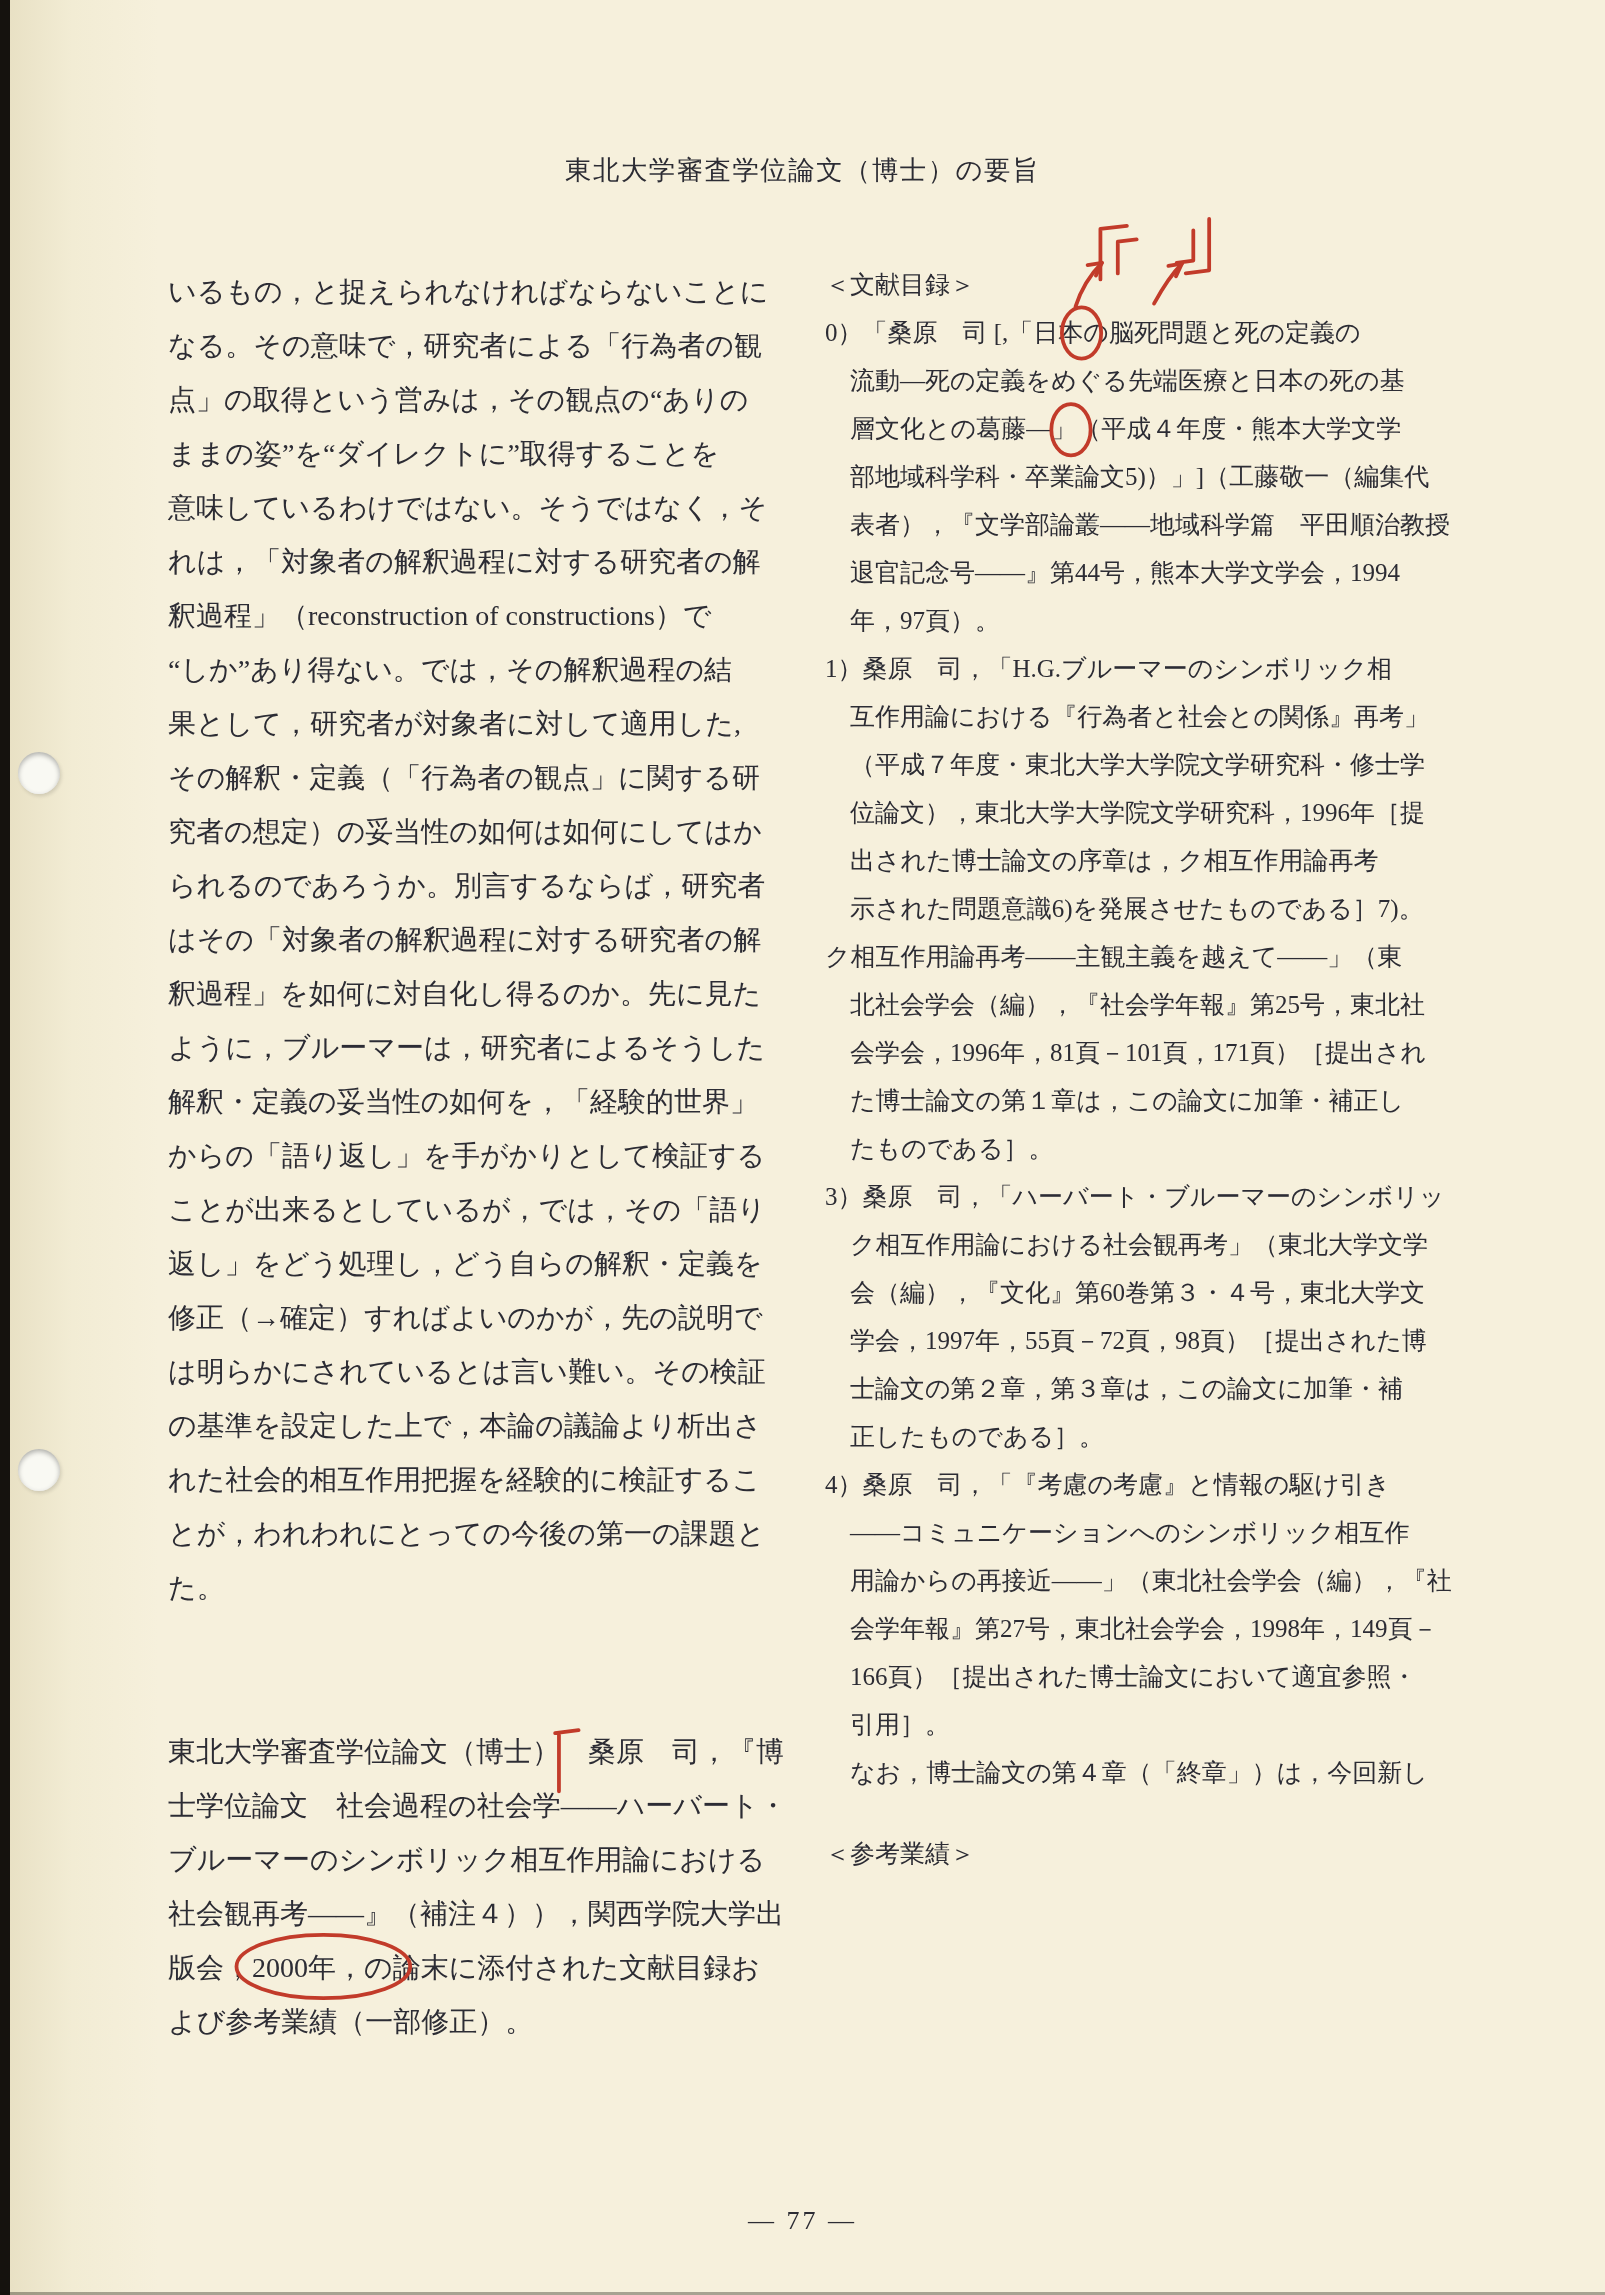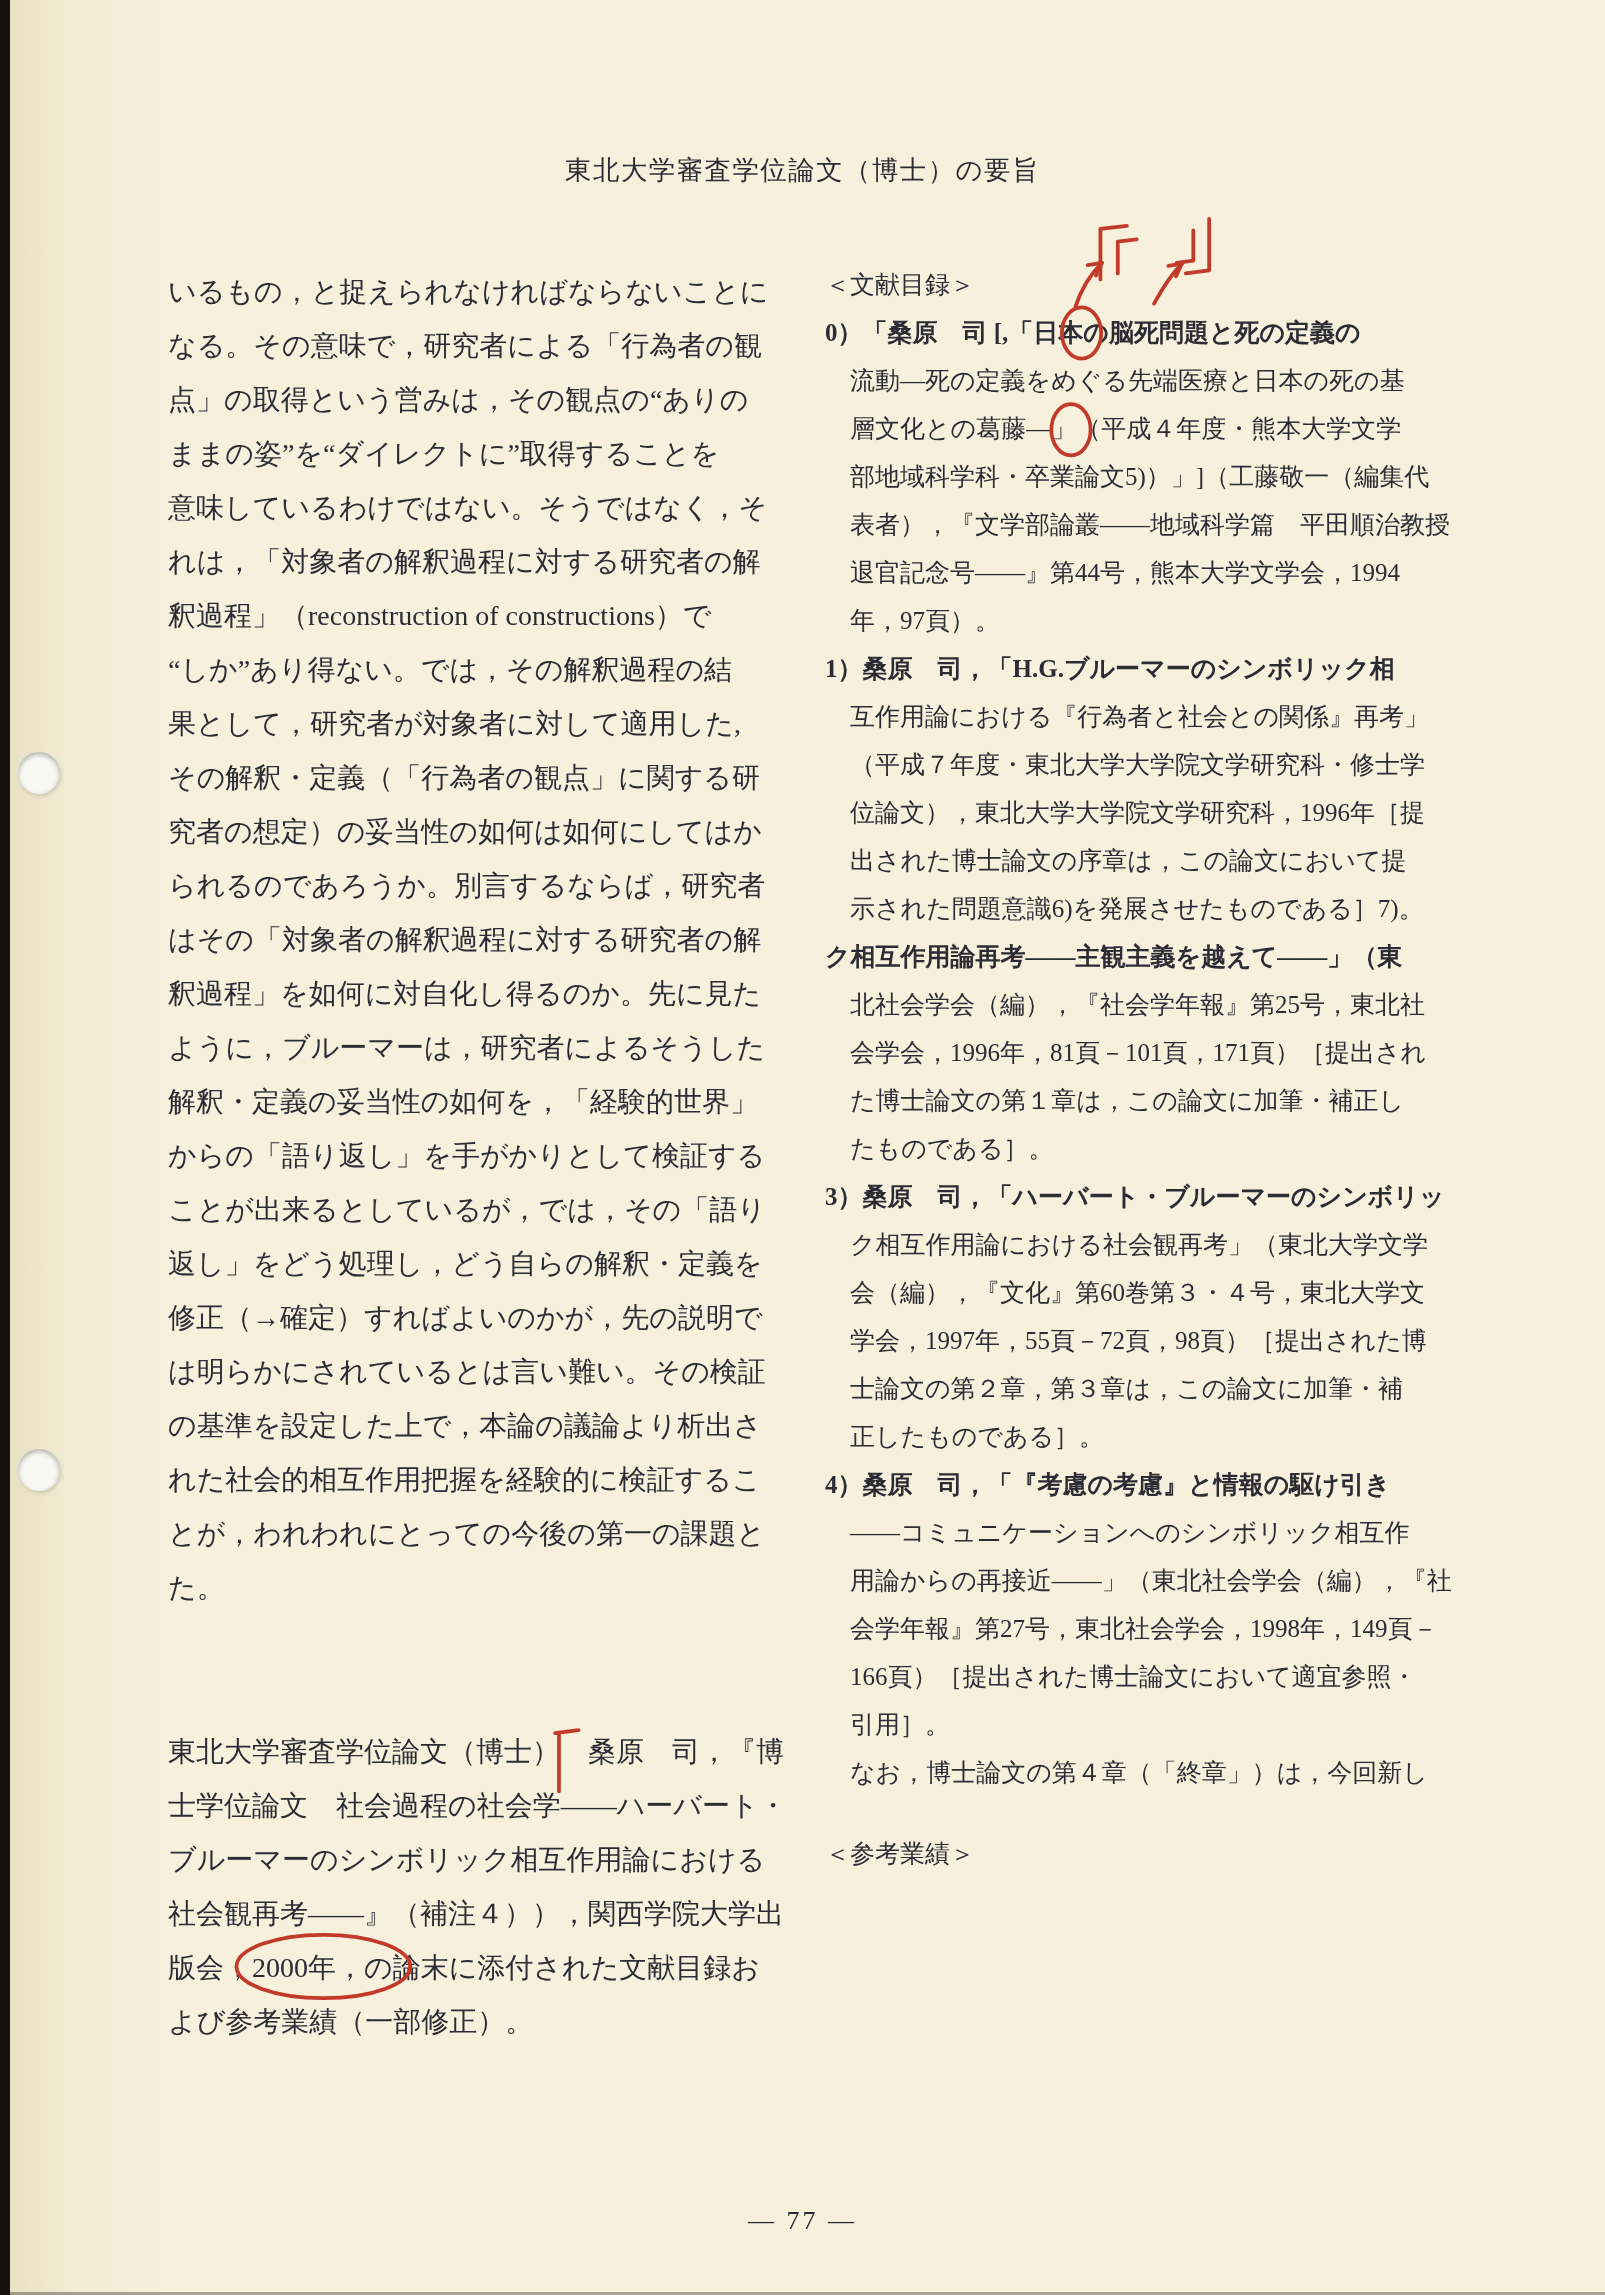--- a/index.html
+++ b/index.html
@@ -14,21 +14,21 @@
     box-shadow:inset 0 2.3px 5.3px rgba(0,0,0,.30),inset 0 -0.8px 1.5px rgba(255,255,255,.55),1.5px 2.3px 3.8px rgba(0,0,0,.12);}
   .hole-1{top:752px;}
   .hole-2{top:1449px;}
   .header-title{position:absolute;top:153px;left:0;width:100%;text-align:center;font-size:26.4px;letter-spacing:1.5px;}
   .textblock .line{white-space:nowrap;}
   .para1{position:absolute;left:168px;top:265px;width:604px;font-size:28px;line-height:54px;}
   .para2{position:absolute;left:168px;top:1725px;width:604px;font-size:28px;line-height:54px;}
   .col-right{position:absolute;left:825px;top:261px;width:623px;font-size:25px;line-height:48px;}
   .col-right .line{white-space:nowrap;}
   .bib-item .line{padding-left:25px;}
-  .bib-item .line:first-child{padding-left:0;font-weight:bold;}
+  .bib-item .line:first-child{padding-left:0;}
   .note .line{padding-left:25px;}
   .heading2{margin-top:33px;}
   .ref-item .line{padding-left:25px;}
   .ref-item .line:first-child{padding-left:0;}
   .page-number{position:absolute;top:2206px;left:0;width:100%;text-align:center;font-size:26px;letter-spacing:3px;}
   .red-marks{position:absolute;left:0;top:0;pointer-events:none;color:#c23b2a;}
 </style>
 </head>
 <body>
 
@@ -88,21 +88,21 @@
           <div class="line">部地域科学科・卒業論文5)）」]（工藤敬一（編集代</div>
           <div class="line">表者），『文学部論叢――地域科学篇　平田順治教授</div>
           <div class="line">退官記念号――』第44号，熊本大学文学会，1994</div>
           <div class="line">年，97頁）。</div>
         </div>
         <div class="bib-item">
           <div class="line">1）桑原　司，「H.G.ブルーマーのシンボリック相</div>
           <div class="line">互作用論における『行為者と社会との関係』再考」</div>
           <div class="line">（平成７年度・東北大学大学院文学研究科・修士学</div>
           <div class="line">位論文），東北大学大学院文学研究科，1996年［提</div>
-          <div class="line">出された博士論文の序章は，この論文において提</div>
+          <div class="line">出された博士論文の序章は，ク相互作用論再考</div>
           <div class="line">示された問題意識6)を発展させたものである］7)。</div>
         </div>
         <div class="bib-item">
           <div class="line">ク相互作用論再考――主観主義を越えて――」（東</div>
           <div class="line">北社会学会（編），『社会学年報』第25号，東北社</div>
           <div class="line">会学会，1996年，81頁－101頁，171頁）［提出され</div>
           <div class="line">た博士論文の第１章は，この論文に加筆・補正し</div>
           <div class="line">たものである］。</div>
         </div>
         <div class="bib-item">

